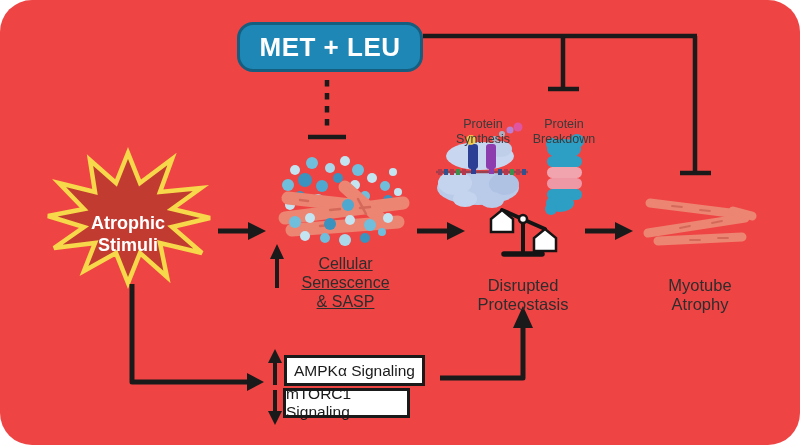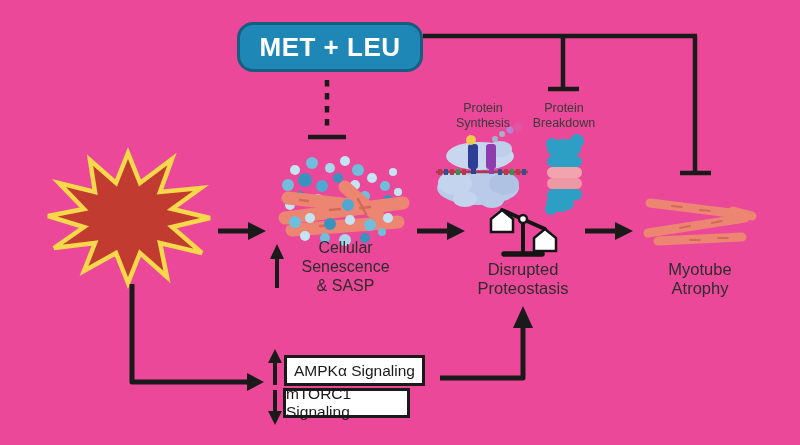--- a/index.html
+++ b/index.html
@@ -1,21 +1,21 @@
 <!DOCTYPE html>
 <html><head>
 <meta charset="utf-8">
 <style>
   html,body { margin:0; padding:0; background:#ffffff; }
   .canvas {
-    position:relative; width:800px; height:445px; background:#ec4899;
-    font-family:"Liberation Sans", sans-serif; overflow:hidden;
+    position:relative; width:800px; height:445px; background:#ef4444;
+    font-family:"Liberation Sans", sans-serif; overflow:hidden;border-radius:32px;
   }
   .layer { position:absolute; left:0; top:0; width:800px; height:445px; }
-  .ml { white-space:pre-line; }
+  .ml { white-space:pre-line;margin-top:16px; }
   .lbl {
     position:absolute; text-align:center; color:#2d2d2d;
     font-size:16px; line-height:19px; z-index:3;
   }
   .lbl-sm { font-size:12.5px; line-height:14.5px; color:#3a3a3a; }
   .metleu {
     position:absolute; left:237px; top:22px; width:186px; height:50px;
     background:#1E87B5; border:3.5px solid #155E7F; border-radius:16px;
     display:flex; align-items:center; justify-content:center;
     color:#ffffff; font-size:26px; font-weight:bold; letter-spacing:0.5px;
@@ -204,22 +204,24 @@
       </g>
       <g>
         <line x1="275" y1="390" x2="275" y2="412" stroke-width="4"></line>
         <polygon points="268,411 275,425 282,411" fill="#1A1A1A" stroke="none"></polygon>
       </g>
     </g>
   </svg>
 
   <div class="metleu">MET + LEU</div>
 
-
-  <div class="lbl ml" style="left:278px; top:238px; width:135px;">Cellular
+  <div class="burst-label ml">Atrophic
+Stimuli</div>
+
+  <div class="lbl ml" style="left:278px; top:238px; width:135px;text-decoration:underline;">Cellular
 Senescence
 &amp; SASP</div>
 
   <div class="lbl lbl-sm ml" style="left:443px; top:101px; width:80px;">Protein
 Synthesis</div>
 
   <div class="lbl lbl-sm ml" style="left:522px; top:101px; width:84px;">Protein
 Breakdown</div>
 
   <div class="lbl ml" style="left:648px; top:260px; width:104px; font-size:16.5px;">Myotube

